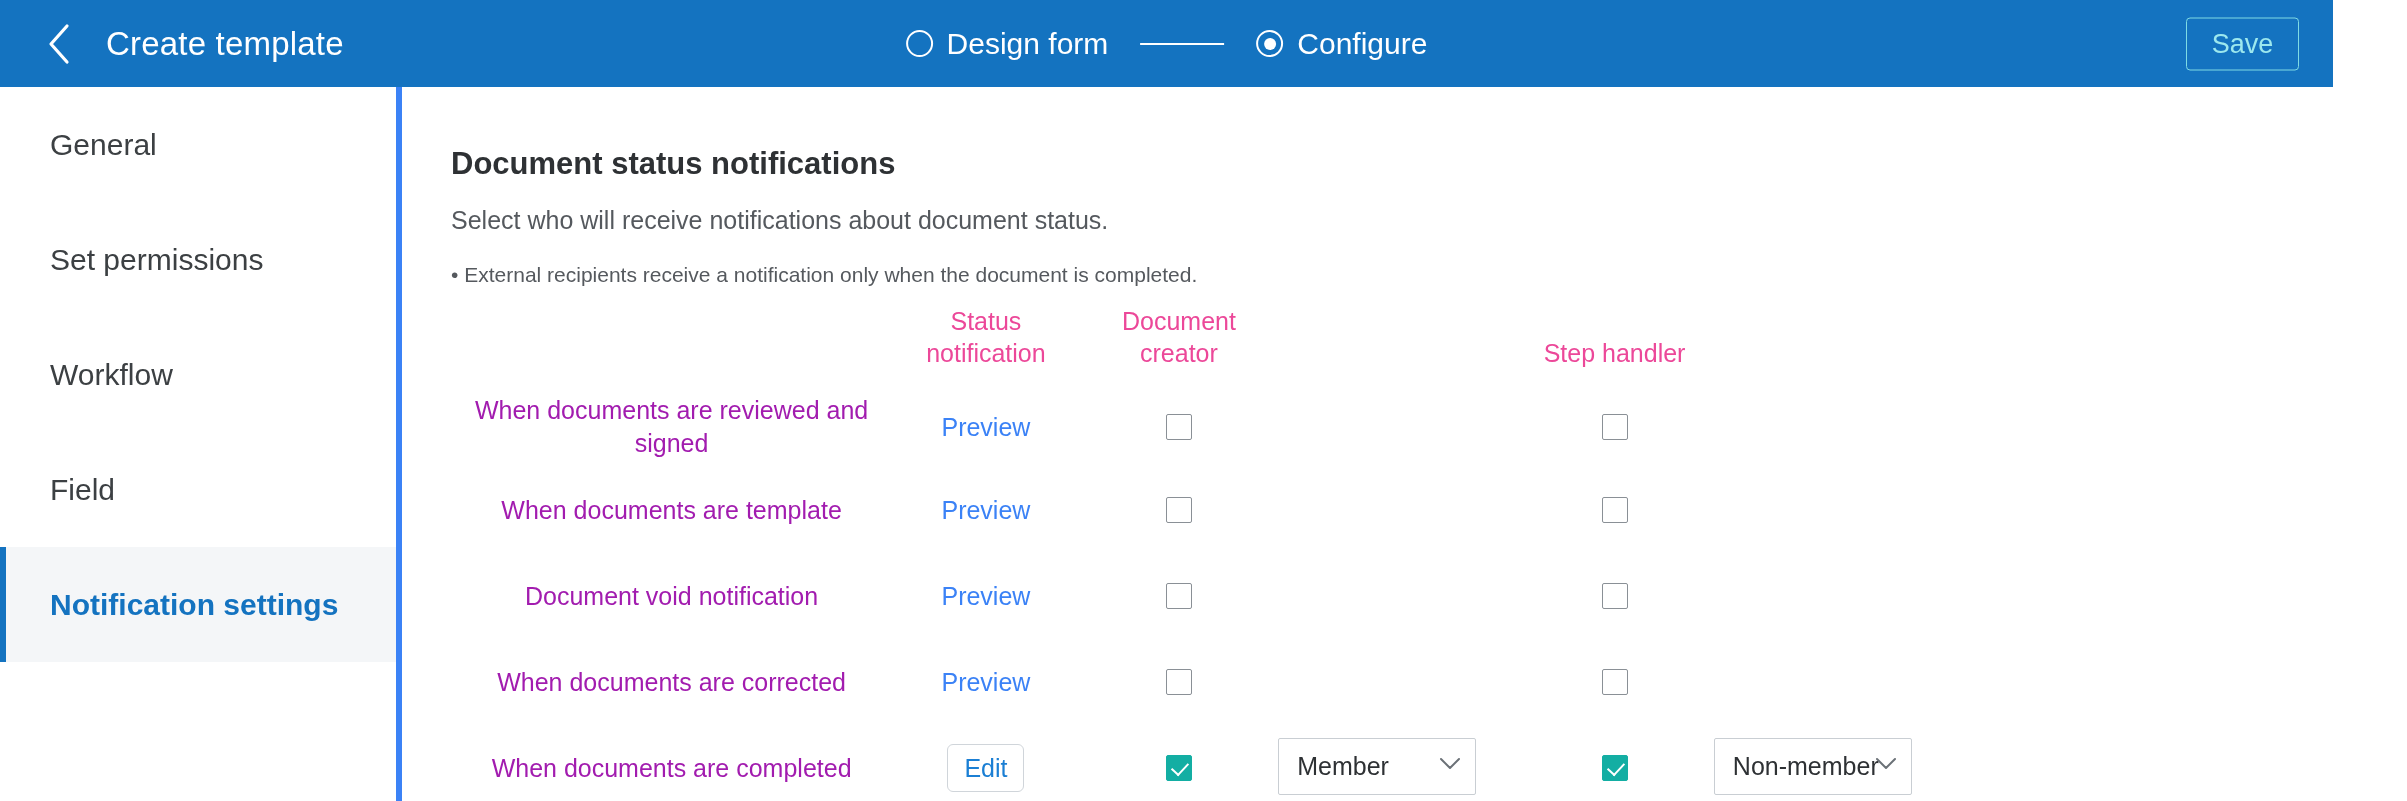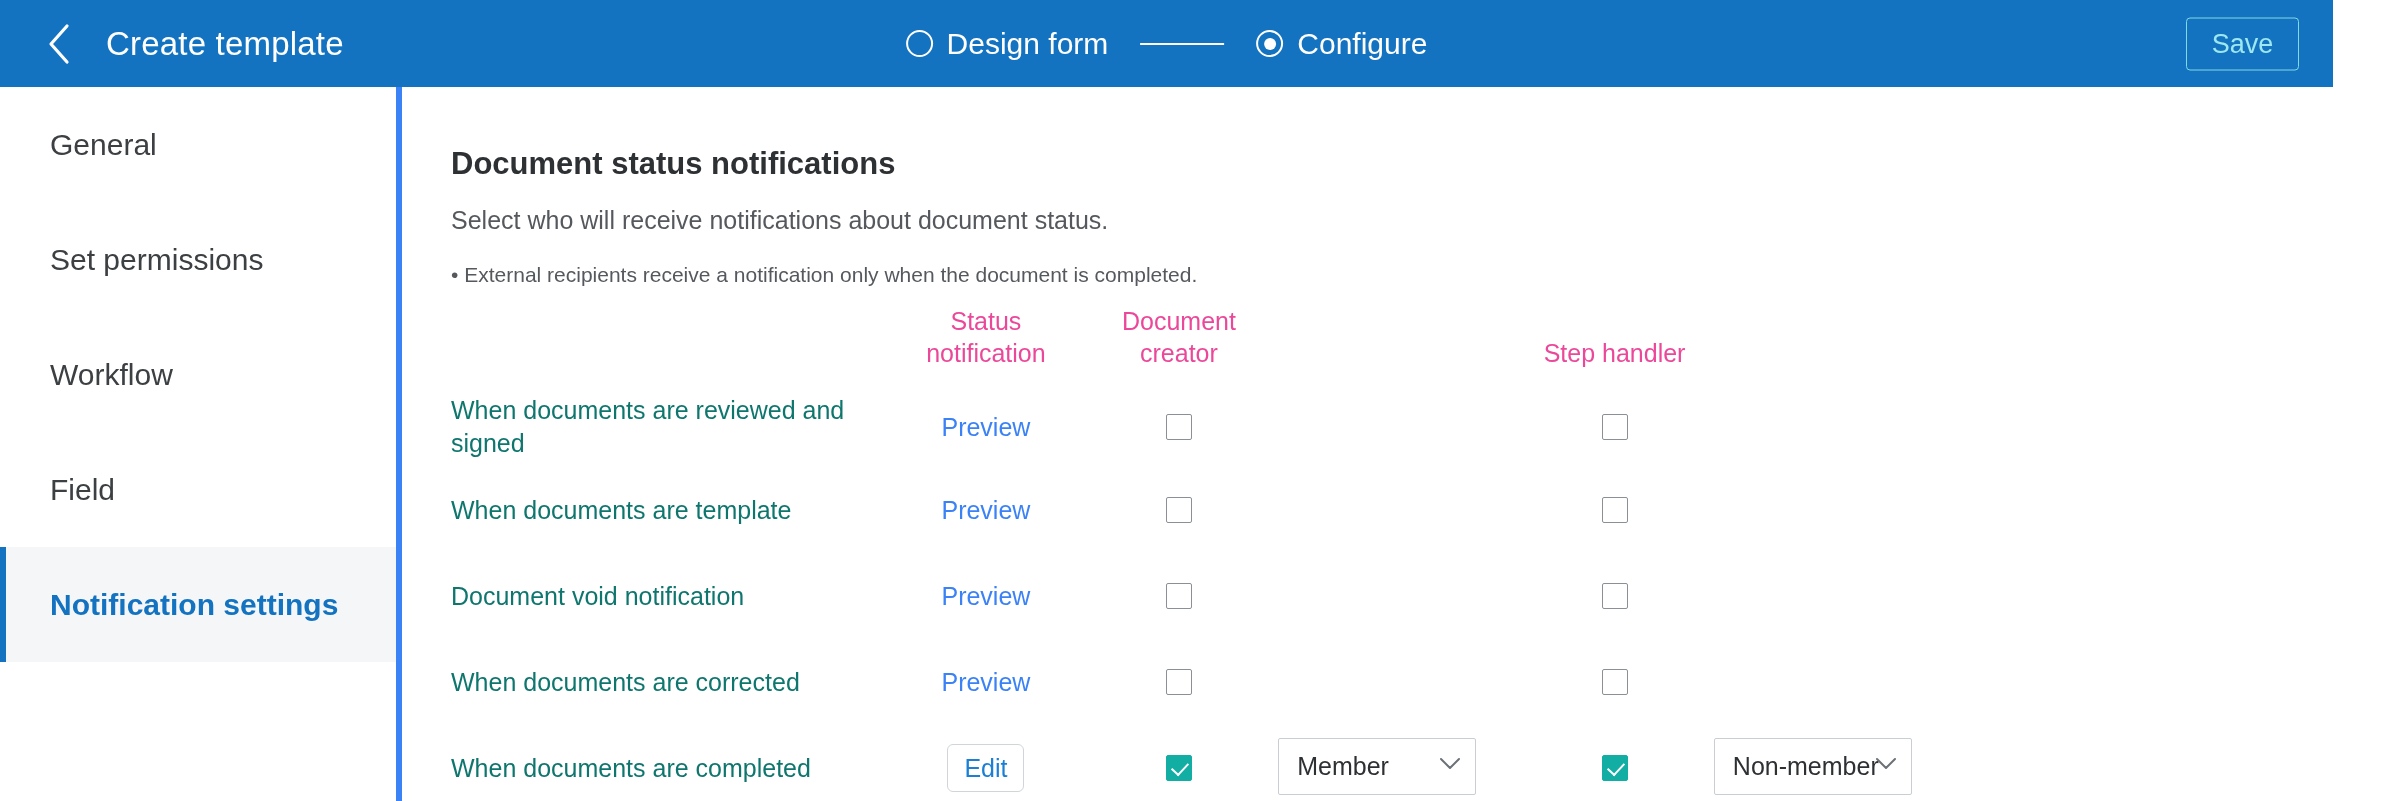--- a/index.html
+++ b/index.html
@@ -201,23 +201,23 @@
   .ntable th.col-handler { width: 180px; }
   .ntable th.col-handler-sel { width: 215px; }
 
   .ntable td {
     padding: 0;
     vertical-align: middle;
   }
 
   .row-label {
     font-size: 25px;
-    color: #0f766e;
+    color: #a21caf;
     line-height: 1.32;
-    text-align: left;
+    text-align: center;
     padding-right: 20px;
     margin-left: 10px;
   }
 
   .preview-link {
     display: inline-block;
     color: #3b82f6;
     font-size: 25px;
     text-decoration: none;
     cursor: pointer;

